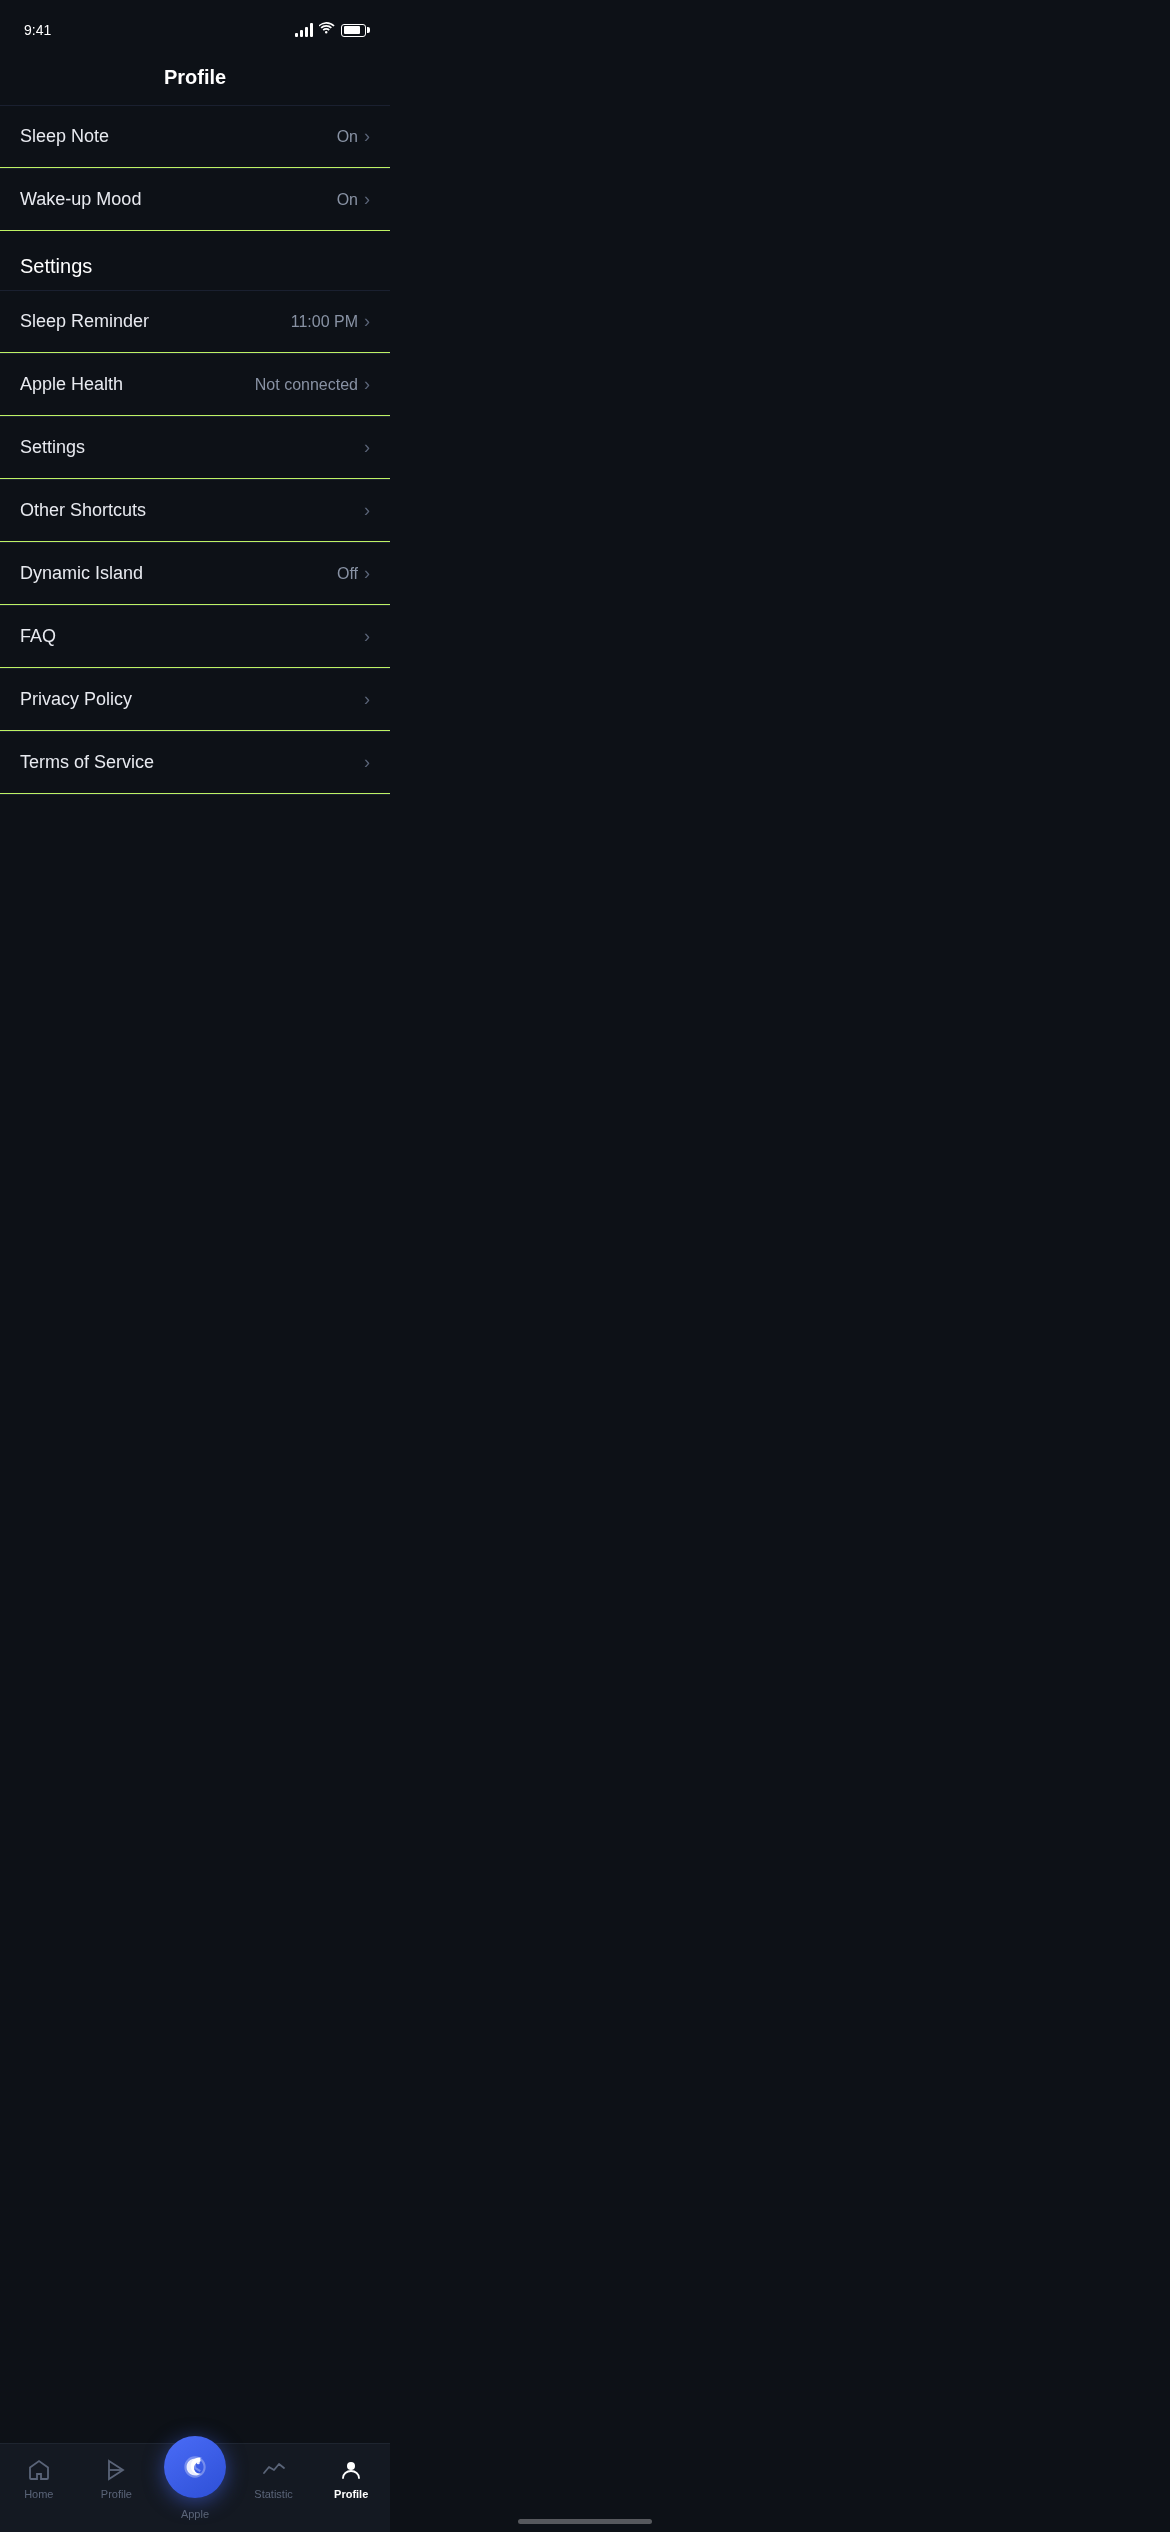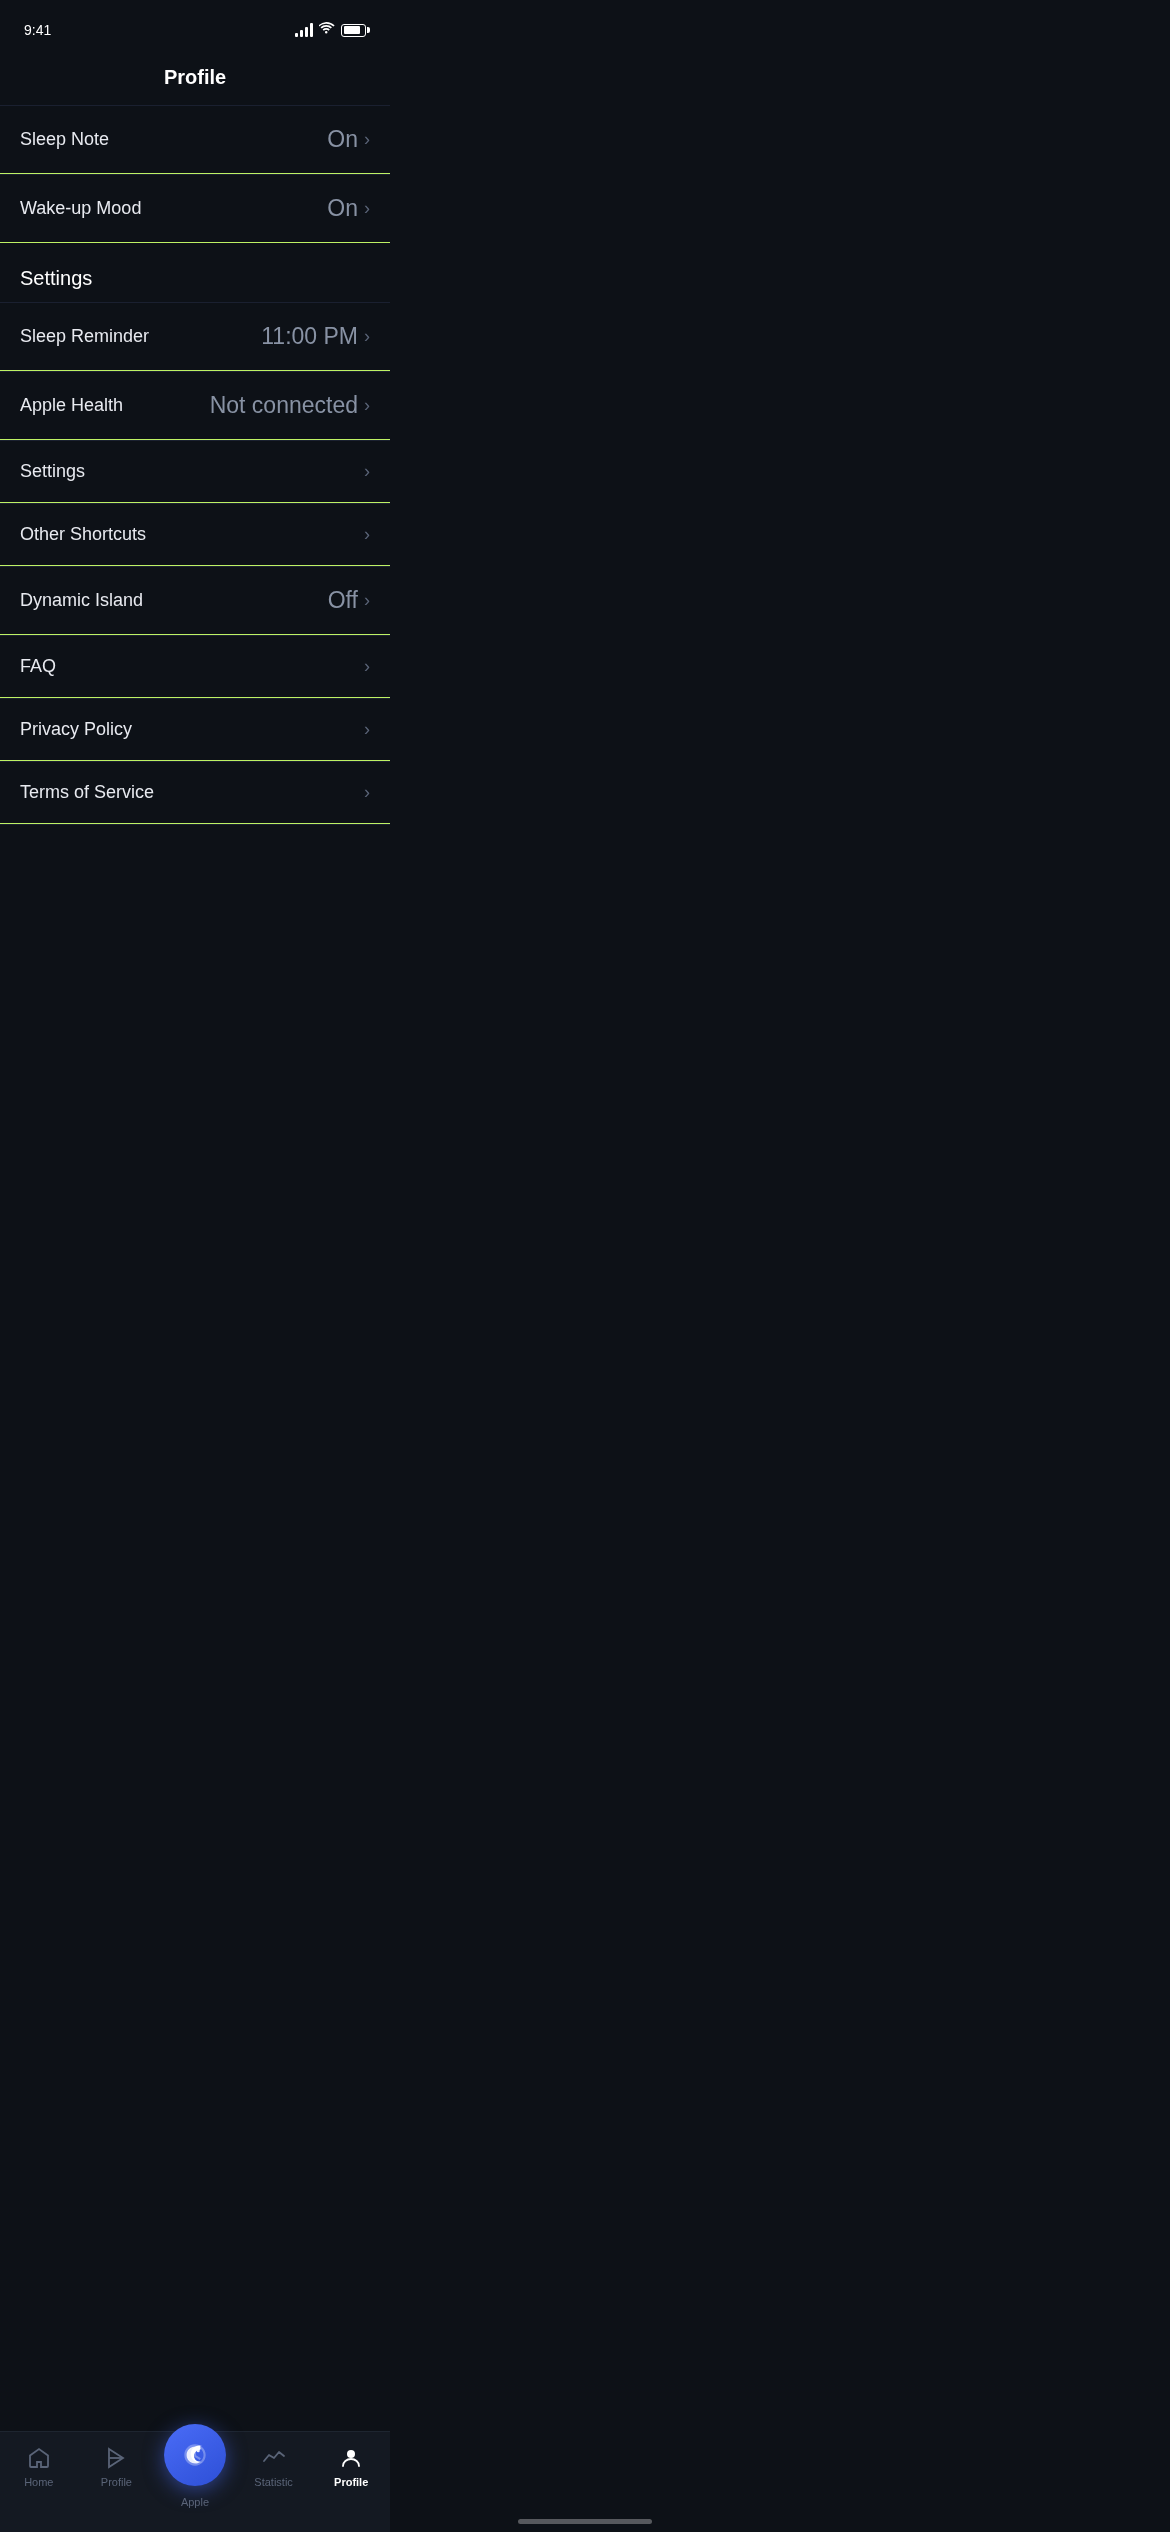--- a/index.html
+++ b/index.html
@@ -124,39 +124,39 @@
       color: #e8eaf0;
     }
 
     .list-item-right {
       display: flex;
       align-items: center;
       gap: 6px;
     }
 
     .list-item-value {
-      font-size: 23px;
+      font-size: 16px;
       color: #8892a4;
     }
 
     .chevron {
       color: #5a6478;
       font-size: 18px;
       font-weight: 300;
     }
 
     
     .bottom-nav {
       position: fixed;
       bottom: 0;
       left: 0;
       width: 390px;
       background: #141922;
       border-top: 1px solid #1e2530;
-      padding: 8px 0 24px;
+      padding: 8px 0 12px;
       display: flex;
       align-items: flex-start;
       justify-content: space-around;
     }
 
     .nav-item {
       display: flex;
       flex-direction: column;
       align-items: center;
       gap: 4px;

